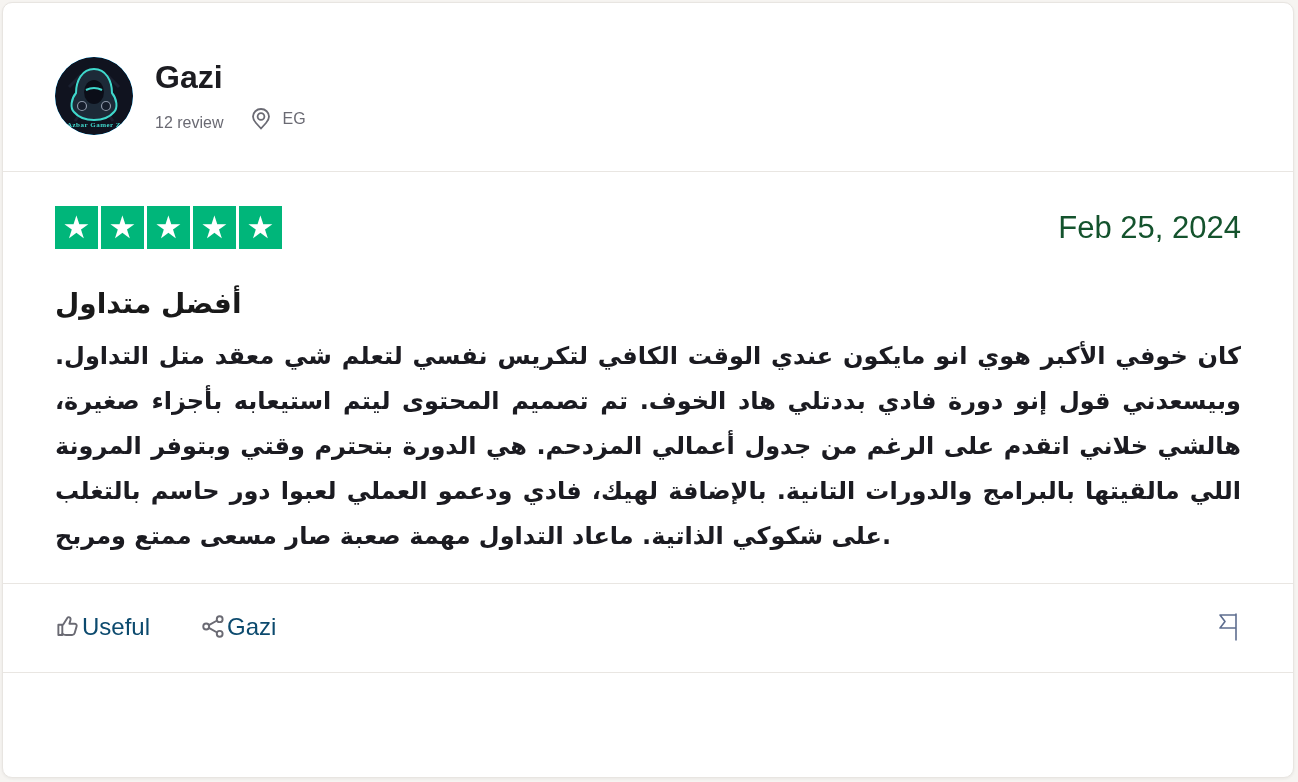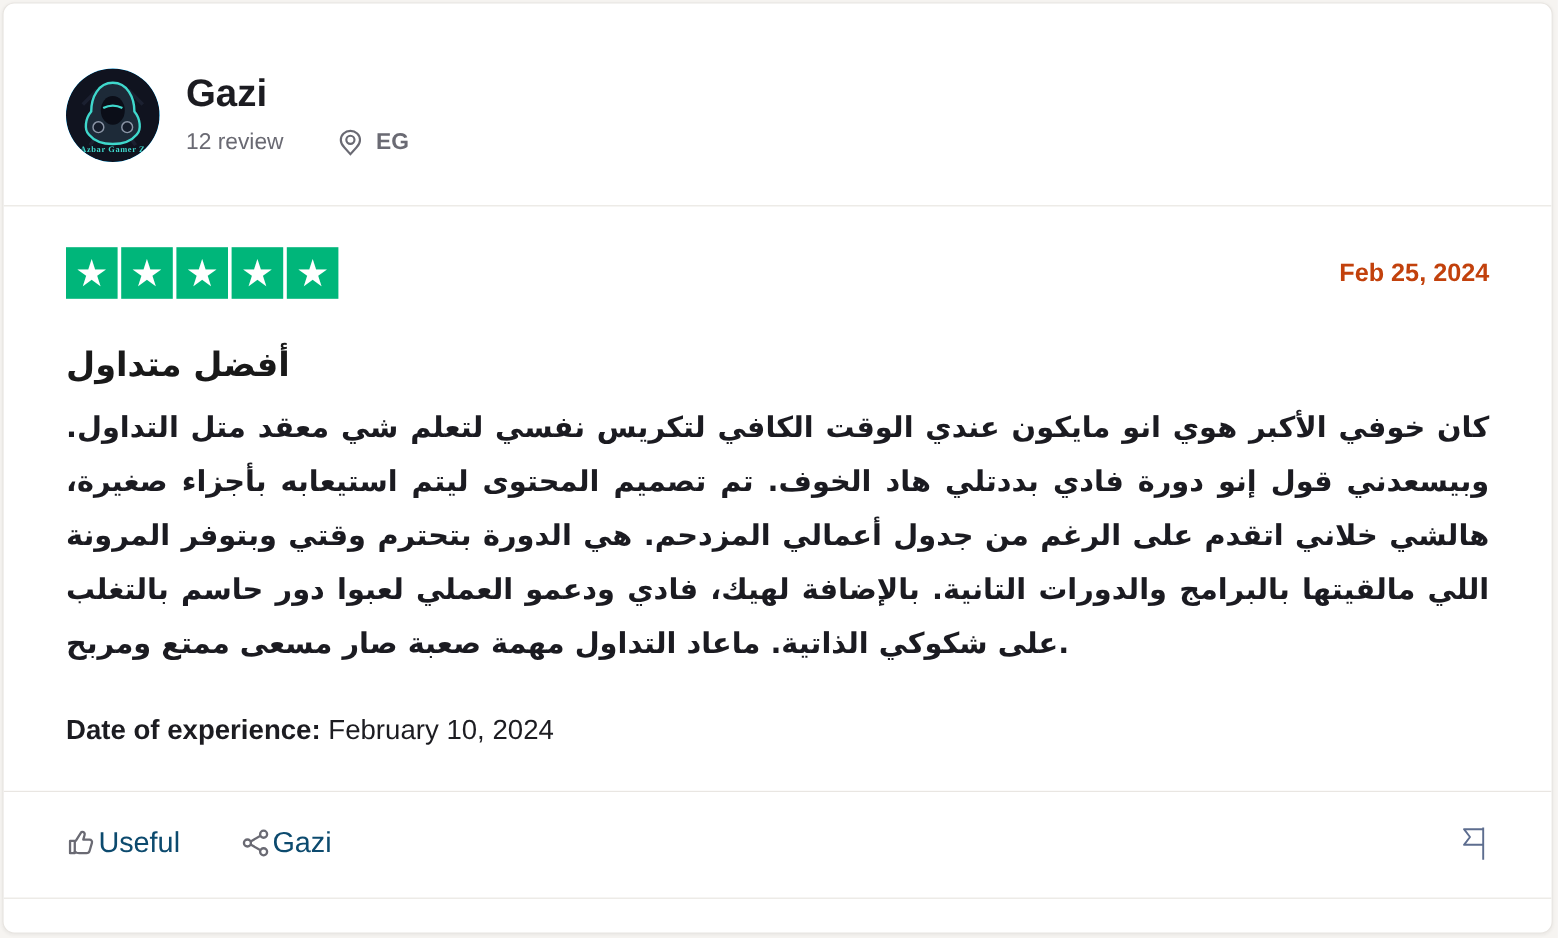--- a/index.html
+++ b/index.html
@@ -40,26 +40,26 @@
   .reviewer-meta { display: flex; flex-direction: column; gap: 10px; }
   .reviewer-name {
     font-size: 32px;
     font-weight: 700;
     color: #1c1c21;
     line-height: 1.1;
     cursor: pointer;
   }
   .reviewer-sub {
     display: flex;
-    align-items: center;
-    gap: 44px;
-    font-size: 19px;
+    align-items: flex-end;
+    gap: 26px;
+    font-size: 16px;
     color: #6a6a73;
   }
-  .loc { display: flex; align-items: center; gap: 9px; font-weight: bold; }
+  .loc { display: flex; align-items: center; gap: 9px; }
   .divider {
     border: 0;
     border-top: 1px solid #e9e6e2;
     margin: 0;
   }
   
   .review-main { padding: 34px 52px 0 52px; }
   .stars-row {
     display: flex;
     align-items: center;
@@ -69,21 +69,21 @@
   .star-cell {
     width: 43px; height: 43px;
     background: #00B67A;
     color: #ffffff;
     display: flex;
     align-items: center;
     justify-content: center;
     font-size: 31px;
     line-height: 1;
   }
-  .review-date { font-size: 21px; color: #c2410c; font-weight: bold; }
+  .review-date { font-size: 31px; color: #14532d; }
   .review-title {
     margin-top: 38px;
     font-family: "DejaVu Sans", sans-serif;
     font-size: 28px;
     font-weight: 700;
     color: #191919;
     direction: ltr;
     text-align: left;
     cursor: pointer;
   }
@@ -174,25 +174,20 @@
           <span class="star-cell">★</span>
           <span class="star-cell">★</span>
         </div>
       <div class="review-date">Feb 25, 2024</div>
     </div>
 
     <div class="review-title">أفضل متداول</div>
 
     <p class="review-body">كان خوفي الأكبر هوي انو مايكون عندي الوقت الكافي لتكريس نفسي لتعلم شي معقد متل التداول. وبيسعدني قول إنو دورة فادي بددتلي هاد الخوف. تم تصميم المحتوى ليتم استيعابه بأجزاء صغيرة، هالشي خلاني اتقدم على الرغم من جدول أعمالي المزدحم. هي الدورة بتحترم وقتي وبتوفر المرونة اللي مالقيتها بالبرامج والدورات التانية. بالإضافة لهيك، فادي ودعمو العملي لعبوا دور حاسم بالتغلب على شكوكي الذاتية. ماعاد التداول مهمة صعبة صار مسعى ممتع ومربح.</p>
 
-    <div class="experience-row">
-      <b>Date of experience:</b>
-      <span> </span>
-      <span>February 10, 2024</span>
-    </div>
   </div>
 
   <hr class="divider">
 
   <div class="card-footer">
     <div class="footer-actions">
       <button class="action-btn">
         <span class="icon">
           <svg width="27" height="27" viewBox="0 0 24 24" fill="none" stroke="#6a6a73" stroke-width="1.7" stroke-linejoin="round" stroke-linecap="round">
             <path d="M3 10.5 H6.5 V19.5 H3 Z"></path>

